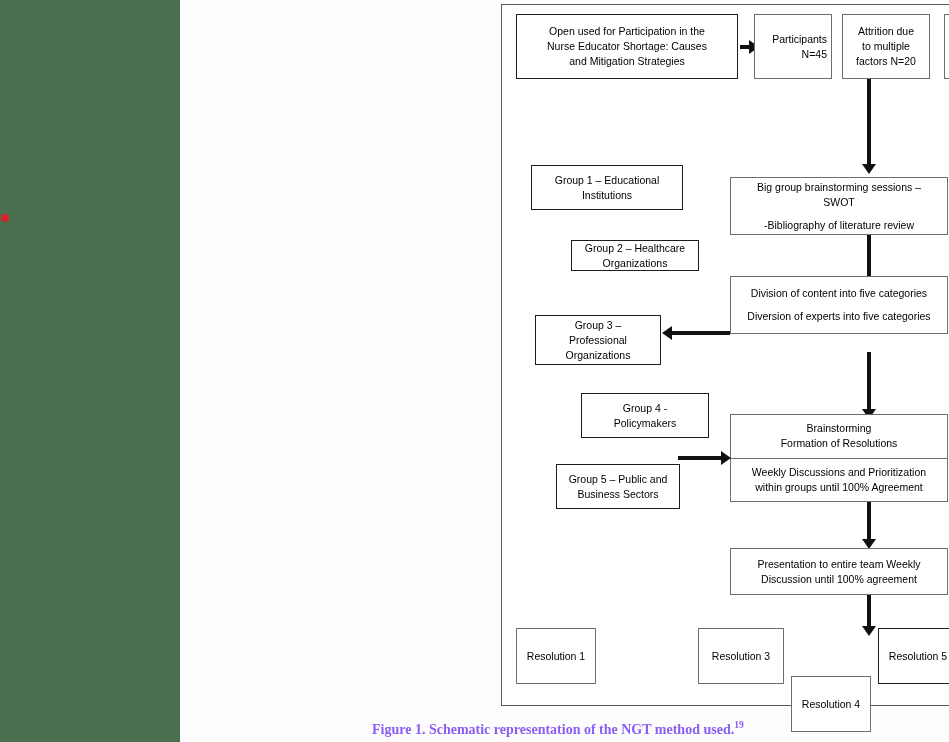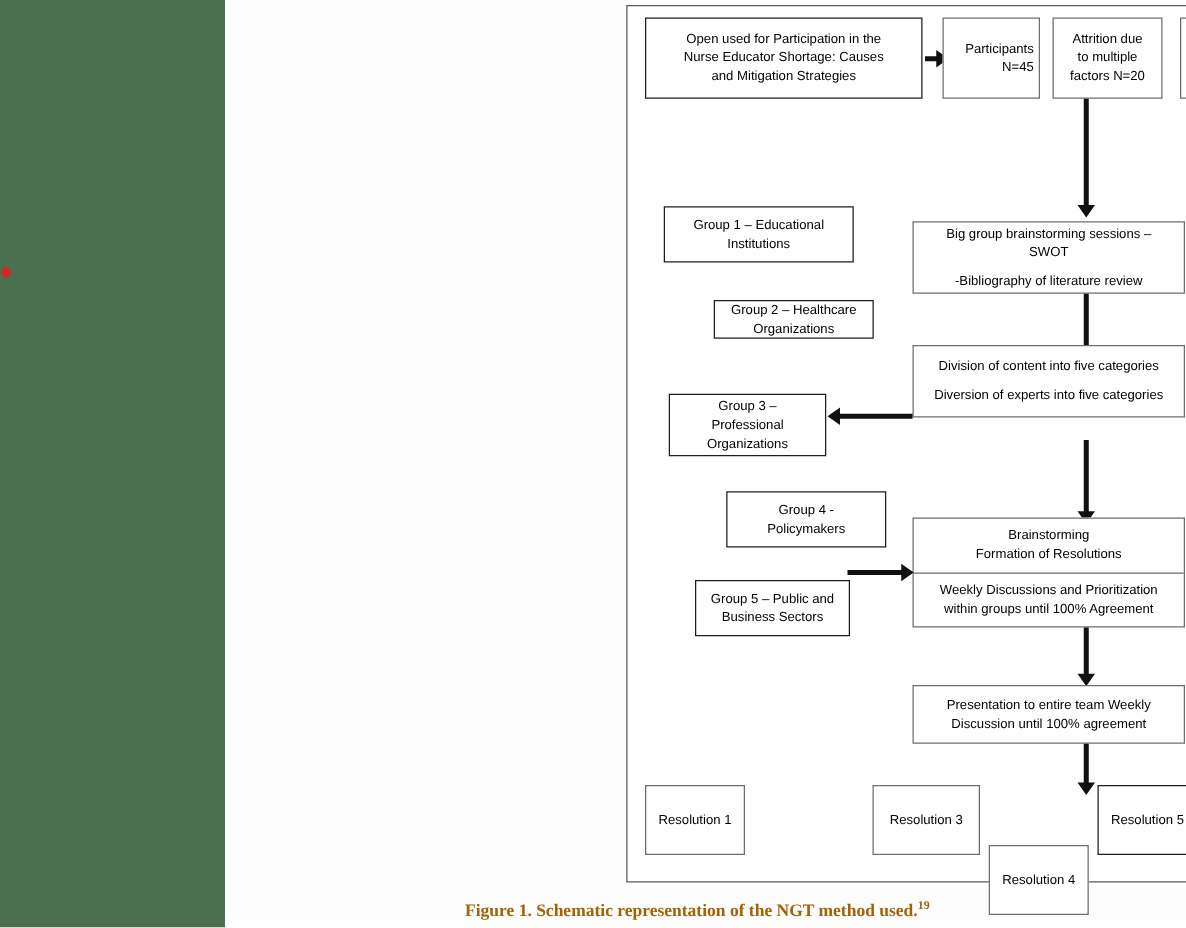--- a/index.html
+++ b/index.html
@@ -128,21 +128,21 @@
     border-right: 10px solid #111111;
   }
 
   .caption {
     position: absolute;
     left: 192px;
     top: 720px;
     font-family: "Liberation Serif", serif;
     font-size: 14px;
     font-weight: bold;
-    color: #a16207;
+    color: #8b5cf6;
     white-space: nowrap;
   }
   .caption sup { font-size: 9.5px; vertical-align: super; }
 </style>
 </head>
 <body>
 
 <div class="sidebar"></div>
 <div class="red-dot"></div>
 

